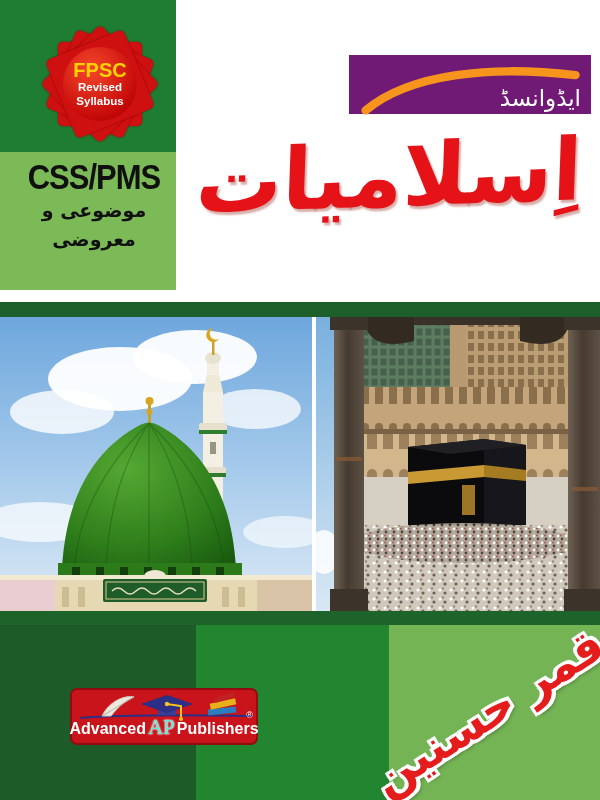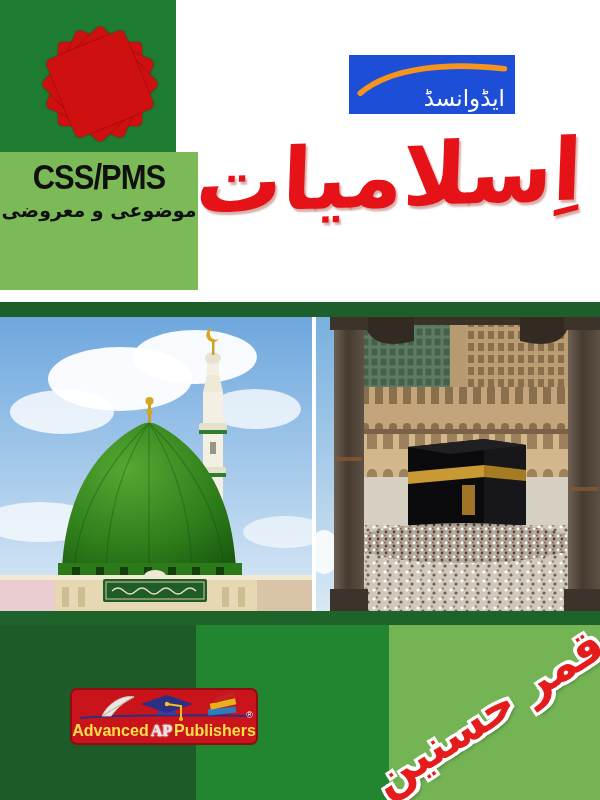--- a/index.html
+++ b/index.html
@@ -1,38 +1,38 @@
 <!DOCTYPE html>
 <html><head>
 <meta charset="utf-8">
 <style>
   html,body{margin:0;padding:0;background:#555;}
   .cover{position:relative;width:600px;height:800px;background:#ffffff;overflow:hidden;
          font-family:"DejaVu Sans",sans-serif;}
 
   
   .sidebar-top{position:absolute;left:0;top:0;width:176px;height:152px;background:#1f7c33;}
-  .sidebar-panel{position:absolute;left:0;top:152px;width:198px;height:138px;background:#7cba58;
-                 display:flex;flex-direction:column;align-items:center;}
+  .sidebar-panel{position:absolute;left:0;top:152px;width:164px;height:138px;background:#7cba58;
+                 display:flex;flex-direction:column;align-items:center;padding-left:12px;}
   .exam-label{font-family:"Liberation Sans",sans-serif;font-weight:900;font-size:31px;
               color:#101010;letter-spacing:-1px;transform:scaleY(1.12);margin-top:8px;}
-  .sidebar-urdu{direction:rtl;color:#101010;font-size:19px;font-weight:bold;line-height:1.55;}
+  .sidebar-urdu{direction:rtl;color:#101010;font-size:19px;font-weight:bold;line-height:1.55;text-align:center;}
 
   
   .badge{position:absolute;left:46px;top:30px;width:108px;height:108px;}
   .spike{position:absolute;inset:12px;background:#cf1010;border-radius:5px;box-shadow:0 0 2px #7e0505;}
   .s2{transform:rotate(22.5deg);} .s3{transform:rotate(45deg);} .s4{transform:rotate(67.5deg);}
   .badge-core{position:absolute;inset:17px;border-radius:50%;
               background:radial-gradient(circle at 38% 30%,#f5472b,#c30808 72%,#9c0404);
               display:flex;flex-direction:column;align-items:center;justify-content:center;}
   .badge-top{color:#ffd400;font-family:"Liberation Sans",sans-serif;font-weight:900;font-size:20px;line-height:1;}
   .badge-line{color:#fff;font-family:"Liberation Sans",sans-serif;font-weight:bold;font-size:11.5px;line-height:1.25;}
 
   
-  .banner{position:absolute;left:349px;top:55px;width:166px;height:59px;background:#1d4ed8;}
+  .banner{position:absolute;left:349px;top:55px;width:242px;height:59px;background:#701a75;}
   .banner svg{position:absolute;inset:0;}
   .banner-text{position:absolute;right:10px;bottom:3px;color:#fff;font-size:23px;direction:rtl;}
 
   
   .series-title{position:absolute;left:178px;top:60px;width:170px;height:55px;display:flex;
                 align-items:center;justify-content:center;color:#23297e;font-size:30px;
                 font-weight:bold;direction:rtl;}
   .main-title{position:absolute;left:190px;top:104px;width:398px;height:144px;margin:0;
               display:flex;align-items:center;justify-content:center;direction:rtl;
               font-size:86px;font-weight:bold;color:#e51317;
@@ -57,22 +57,22 @@
   .band-left{left:0;width:196px;background:#1d5c28;}
   .band-mid{left:196px;width:193px;background:#21862f;}
   .band-right{left:389px;width:211px;background:#74b455;}
 
   
   .pub-logo{position:absolute;left:70px;top:688px;width:188px;height:57px;background:#c8141a;
             border:2px solid #8f0d11;border-radius:7px;box-sizing:border-box;}
   .pub-icons{position:absolute;left:2px;right:2px;top:2px;height:30px;}
   .pub-text{position:absolute;left:0;right:0;bottom:3px;display:flex;align-items:baseline;
             justify-content:center;gap:2px;font-family:"Liberation Sans",sans-serif;}
-  .pub-word{color:#fde047;font-weight:bold;font-size:16px;}
-  .pub-ap{color:#e5e5e5;font-family:"Liberation Serif",serif;font-weight:bold;font-size:16px;
+  .pub-word{color:#ffffff;font-weight:bold;font-size:16px;}
+  .pub-ap{color:#5eead4;font-family:"Liberation Serif",serif;font-weight:normal;font-size:21px;
           text-shadow:0 0 2px #fff,0 0 2px #fff;}
   .pub-reg{position:absolute;right:3px;top:20px;color:#fff;font-size:9px;font-family:"Liberation Sans",sans-serif;}
 
   
   .author-wrap{position:absolute;left:388px;top:636px;width:200px;height:152px;
                display:flex;align-items:center;justify-content:center;transform:rotate(-33deg);}
   .author-name{direction:rtl;white-space:nowrap;font-size:46px;font-weight:bold;color:#e41c1c;
                text-shadow:-3px -3px 0 #fff,3px -3px 0 #fff,-3px 3px 0 #fff,3px 3px 0 #fff,
                            0 -3px 0 #fff,0 3px 0 #fff,-3px 0 0 #fff,3px 0 0 #fff,2px 4px 4px rgba(0,0,0,.35);}
 </style>
@@ -81,20 +81,25 @@
 
 <div class="cover">
 
   <div class="sidebar-top"></div>
 
   <div class="badge">
     <div class="spike"></div>
     <div class="spike s2"></div>
     <div class="spike s3"></div>
     <div class="spike s4"></div>
+    <div class="badge-core">
+      <span class="badge-top">FPSC</span>
+      <span class="badge-line">Revised</span>
+      <span class="badge-line">Syllabus</span>
+    </div>
   </div>
 
   <div class="sidebar-panel">
     <div class="exam-label">CSS/PMS</div>
     <div class="sidebar-urdu">موضوعی و معروضی</div>
   </div>
 
   <div class="banner">
     <svg viewBox="0 0 205 59" preserveAspectRatio="none">
       <path d="M14 47 C 52 15, 122 9, 192 17" stroke="#f7941d" stroke-width="7" fill="none" stroke-linecap="round"></path>

